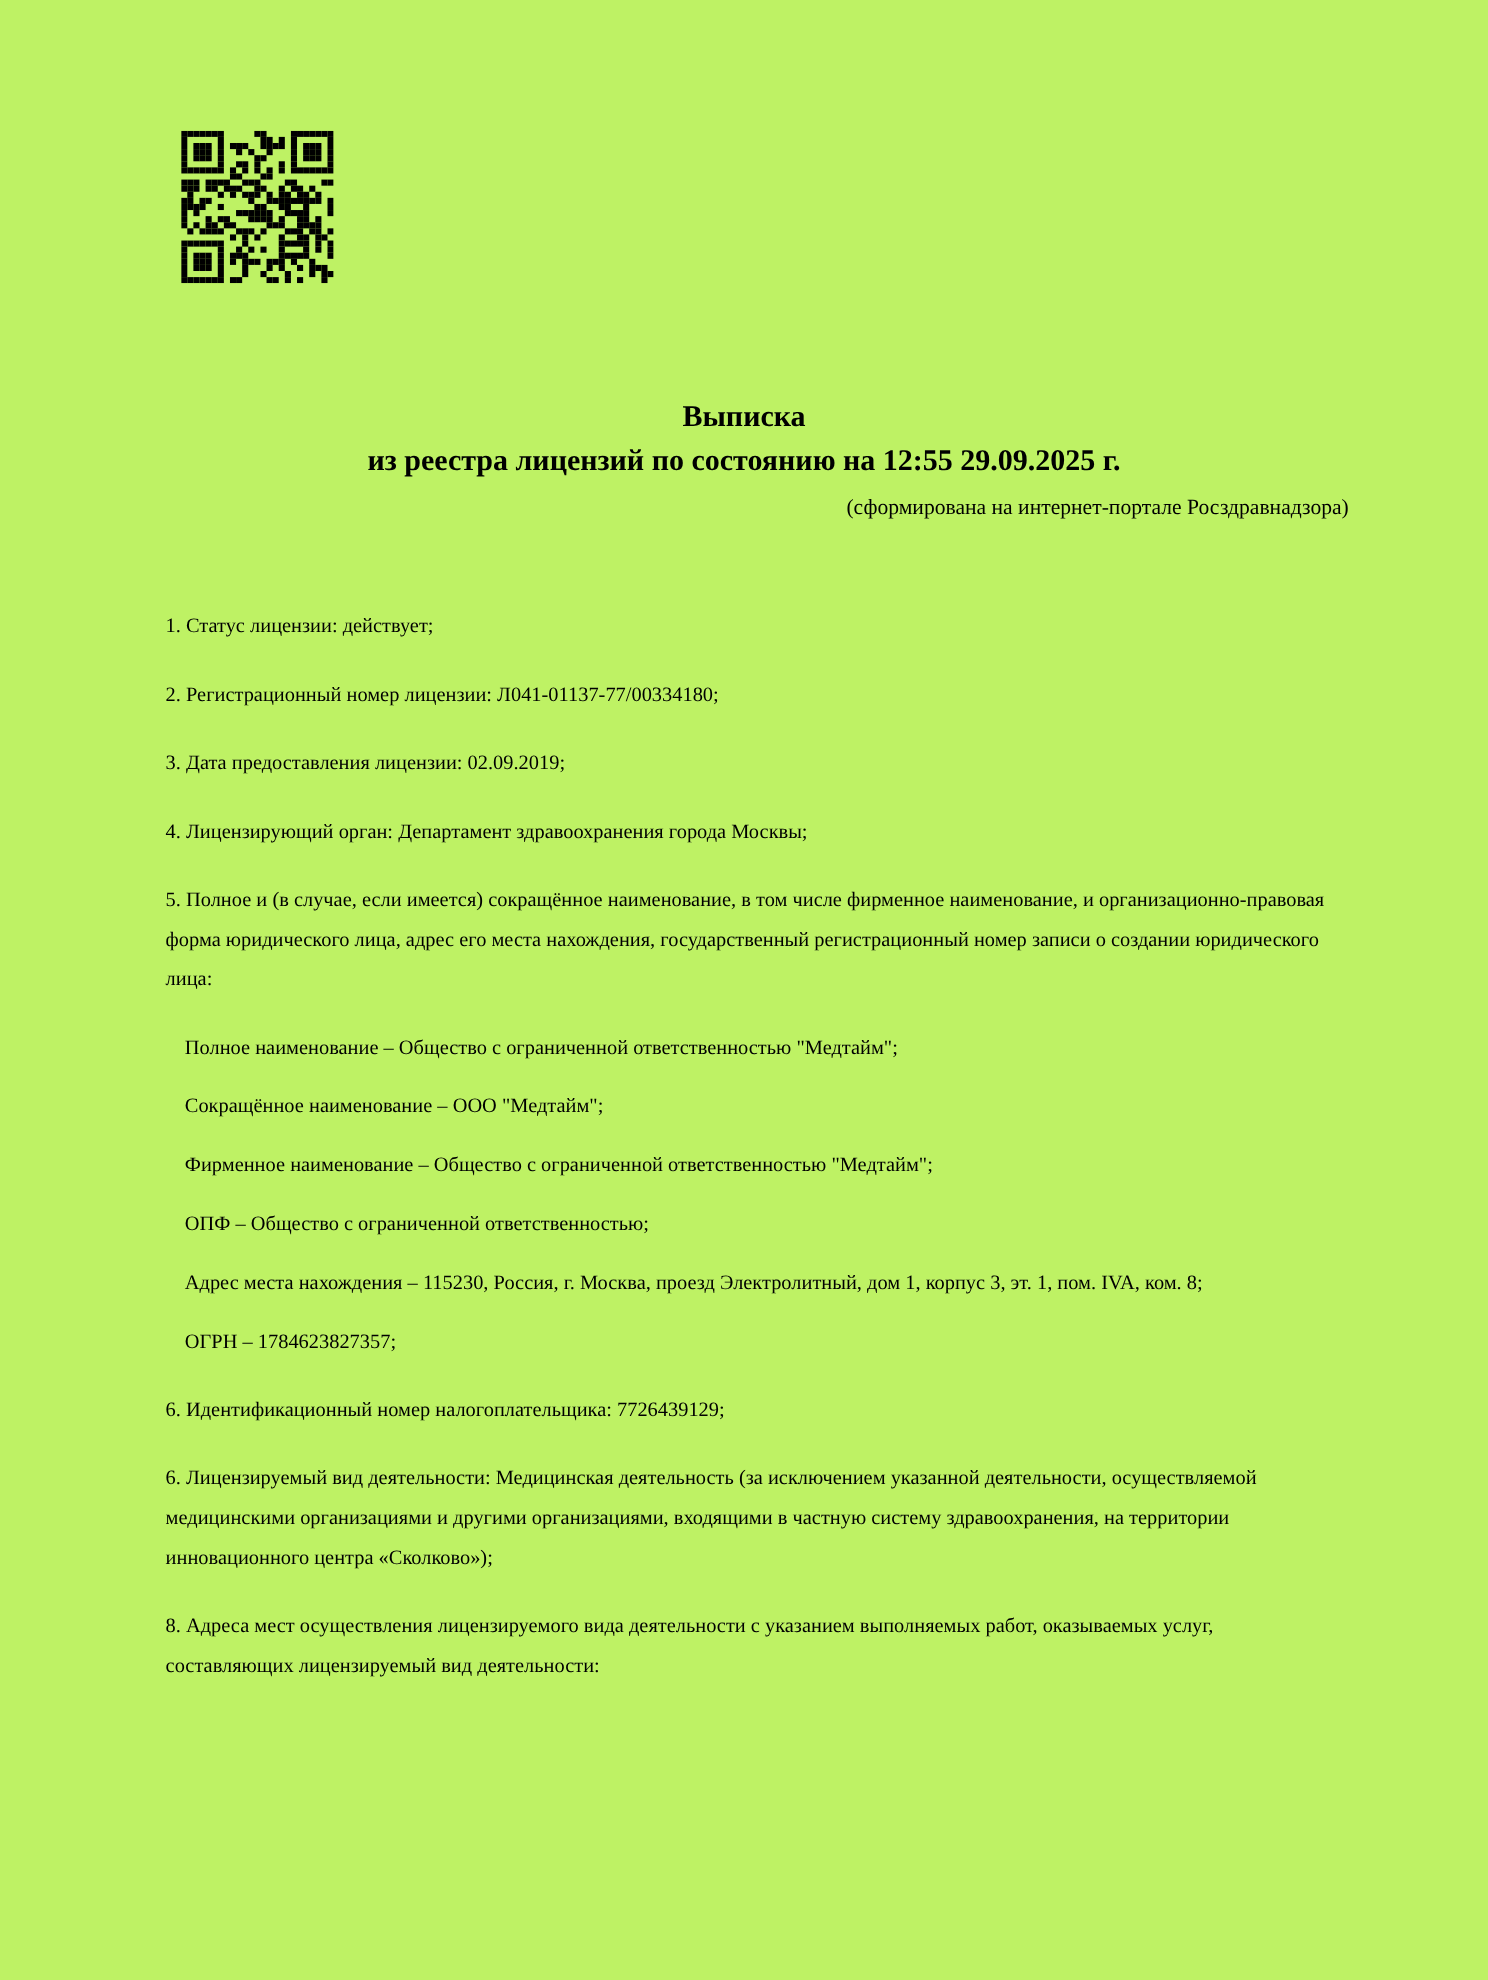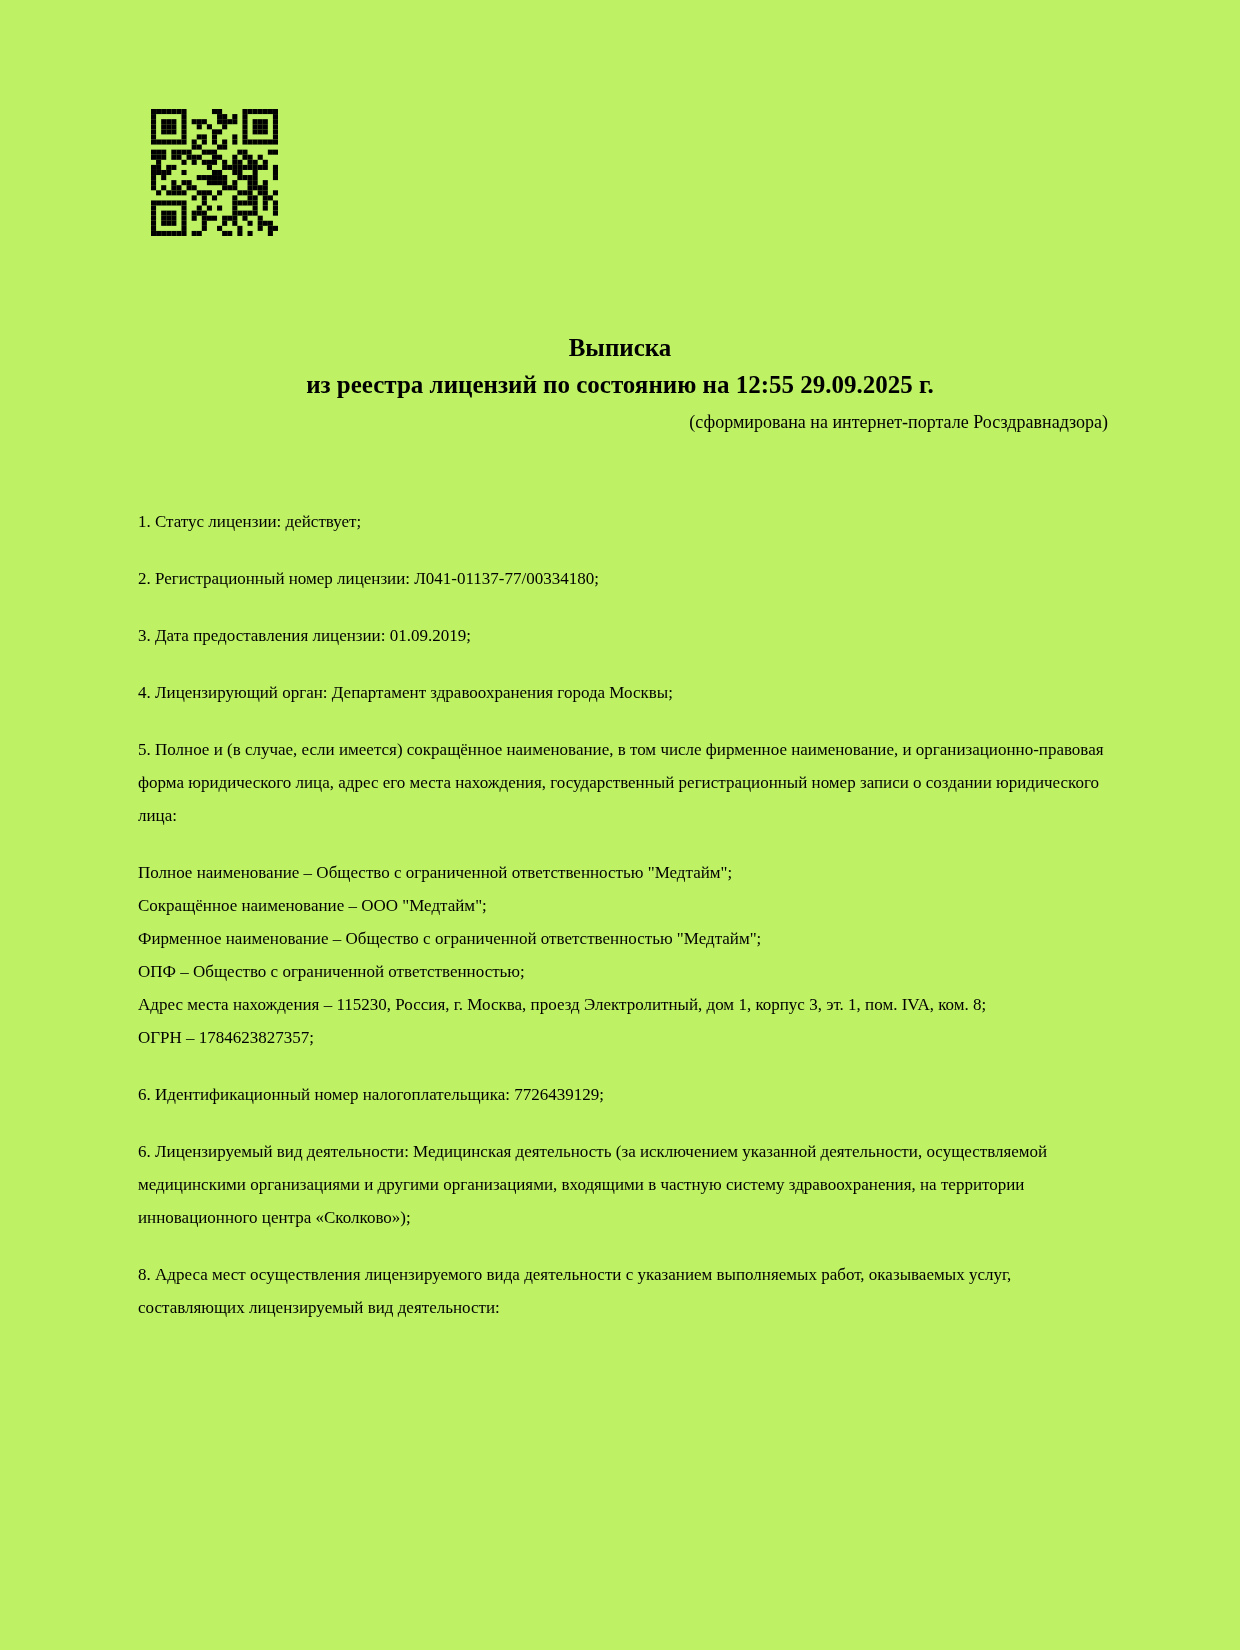--- a/index.html
+++ b/index.html
@@ -27,37 +27,37 @@
     width:100%;
     text-align:center;
     font-weight:bold;
     font-size:25px;
     line-height:37px;
     white-space:pre-line;
   }
   .doc-note{
     position:absolute;
     top:410px;
-    right:132px;
+    right:116px;
     font-size:18px;
     line-height:24px;
     text-align:right;
   }
   .doc-body{
     position:absolute;
     left:138px;
     top:505px;
     width:980px;
     font-size:17px;
     line-height:33px;
     text-align:left;
   }
   .doc-body p{margin:0 0 24px 0;}
   .details{margin:0 0 24px 0;}
-  .details p{margin:0;}
+  .details p{margin:16px;}
 </style>
 </head>
 <body>
 
 <div class="page">
 
   <div class="qr">
     <svg id="qr-svg" xmlns="http://www.w3.org/2000/svg" viewBox="0 0 125 125">
         <rect x="0" y="0" width="5" height="5"></rect>
         <rect x="5" y="0" width="5" height="5"></rect>
@@ -372,21 +372,21 @@
   </div>
 
   <div class="doc-header"><span>Выписка</span>
 <span>из реестра лицензий по состоянию на 12:55 29.09.2025 г.</span></div>
 
   <div class="doc-note">(сформирована на интернет-портале Росздравнадзора)</div>
 
   <div class="doc-body">
     <p>1. Статус лицензии: действует;</p>
     <p>2. Регистрационный номер лицензии: Л041-01137-77/00334180;</p>
-    <p>3. Дата предоставления лицензии: 01.09.2019;</p>
+    <p>3. Дата предоставления лицензии: 02.09.2019;</p>
     <p>4. Лицензирующий орган: Департамент здравоохранения города Москвы;</p>
     <p>5. Полное и (в случае, если имеется) сокращённое наименование, в том числе фирменное наименование, и организационно-правовая форма юридического лица, адрес его места нахождения, государственный регистрационный номер записи о создании юридического лица:</p>
 
     <div class="details">
       <p>Полное наименование – Общество с ограниченной ответственностью "Медтайм";</p>
       <p>Сокращённое наименование – ООО "Медтайм";</p>
       <p>Фирменное наименование – Общество с ограниченной ответственностью "Медтайм";</p>
       <p>ОПФ – Общество с ограниченной ответственностью;</p>
       <p>Адрес места нахождения – 115230, Россия, г. Москва, проезд Электролитный, дом 1, корпус 3, эт. 1, пом. IVA, ком. 8;</p>
       <p>ОГРН – 1784623827357;</p>

